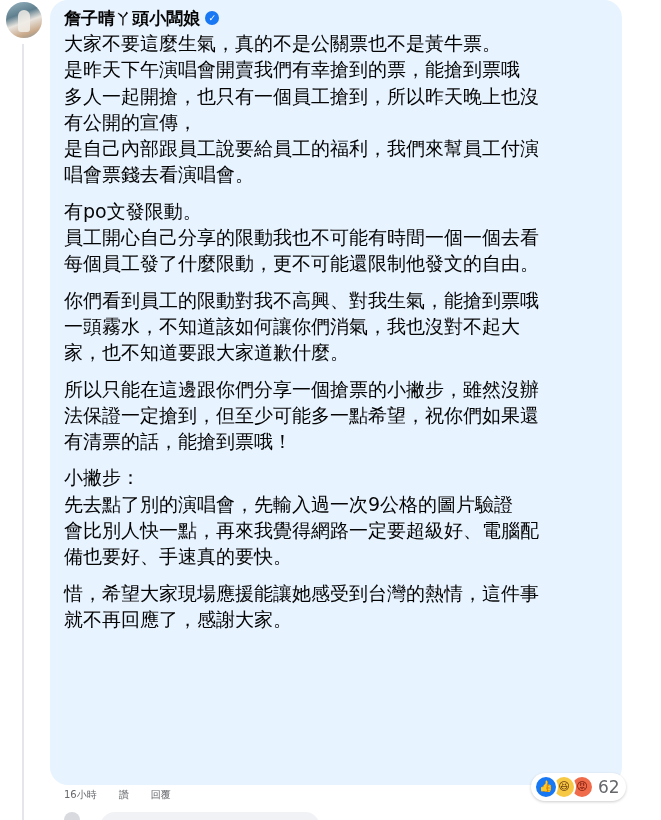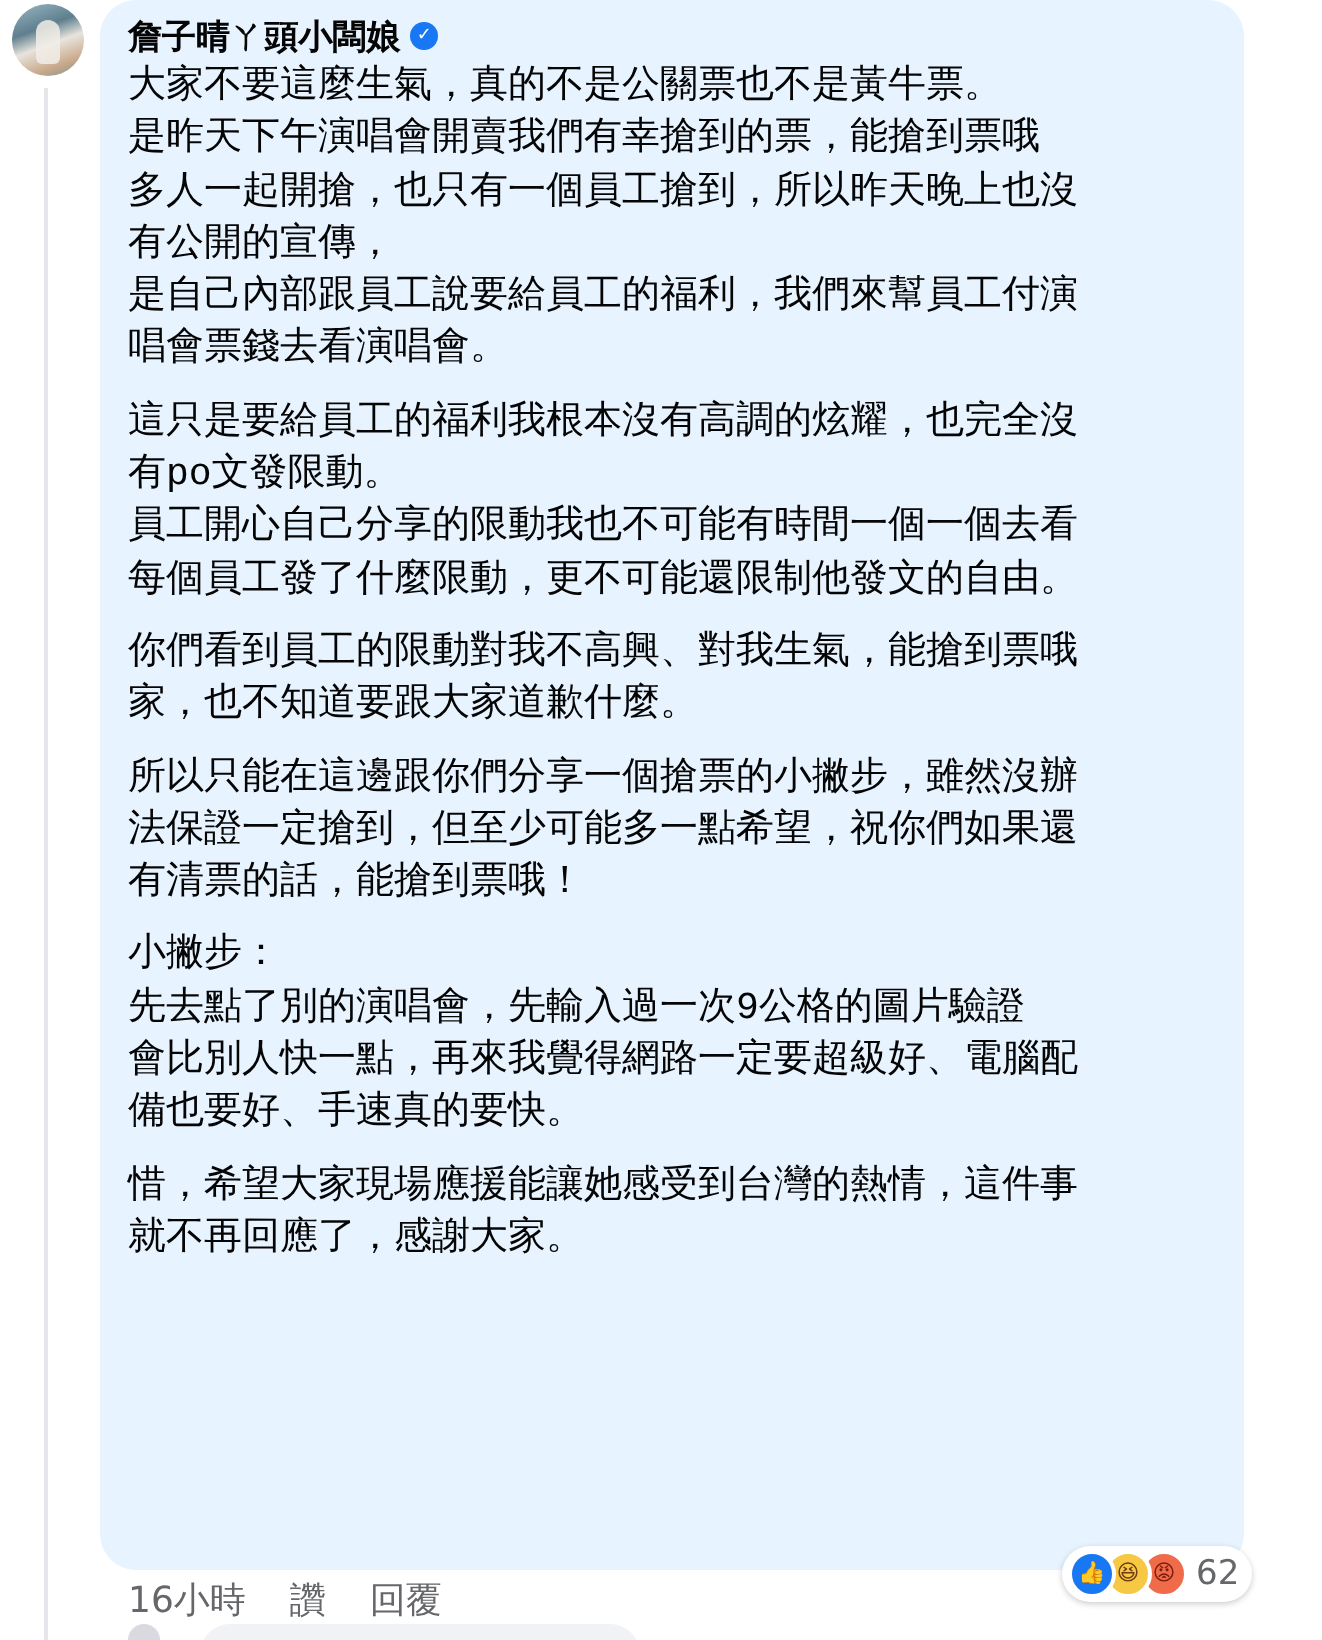--- a/index.html
+++ b/index.html
@@ -12,31 +12,31 @@
   .avatar::after { content:""; position:absolute; left:12px; top:8px; width:12px; height:22px;
                    border-radius:6px 6px 3px 3px; background:#f1ede7; opacity:.85; }
   .bubble { position:absolute; left:50px; top:0; width:572px; height:785px;
             background:#e7f3ff; border-radius:18px; box-sizing:border-box; padding:6px 18px 0 14px; }
   .author { display:flex; align-items:center; gap:5px; height:24px; font-weight:bold;
             font-size:17px; color:#050505; }
   .verified { width:14px; height:14px; border-radius:50%; background:#1877f2; color:#fff;
               font-size:9px; line-height:14px; text-align:center; font-weight:bold; }
   .para { font-size:19px; line-height:26.3px; color:#050505; margin:0; }
   .para + .para { margin-top:10px; }
-  .line { display:block; white-space:nowrap;font-family:Liberation Mono, monospace; }
+  .line { display:block; white-space:nowrap; }
   .reactions { position:absolute; left:531px; top:773px; height:28px; display:flex; align-items:center;
                background:#fff; border-radius:14px; padding:0 6px 0 3px;
                box-shadow:0 1px 3px rgba(0,0,0,0.2); }
   .react { width:20px; height:20px; border-radius:50%; border:2px solid #fff; margin-right:-6px;
            font-size:11px; line-height:20px; text-align:center; color:#fff; }
   .react.like { background:#1877f2; position:relative; z-index:3; }
   .react.haha { background:#f7c843; position:relative; z-index:2; color:#6b3b12; }
   .react.angry { background:#ef6b4a; position:relative; z-index:1; color:#7a1a0a; }
   .react-count { margin-left:10px; font-size:17px; color:#65676b; }
-  .meta { position:absolute; left:64px; top:788px; display:flex; gap:22px; font-size:18px; color:#65676b; }
+  .meta { position:absolute; left:64px; top:788px; display:flex; gap:22px; font-size:10px; color:#65676b; }
   .meta span.action { font-weight:normal; cursor:pointer; }
   .next-comment { position:absolute; left:100px; top:812px; width:220px; height:30px; background:#f0f2f5; border-radius:16px; }
   .next-avatar { position:absolute; left:64px; top:812px; width:16px; height:16px; border-radius:50%; background:#d8dadf; }
 </style>
 </head>
 <body>
 
 <div class="thread-line"></div>
 <div class="avatar"></div>
 
@@ -48,27 +48,27 @@
   <div id="paragraphs">
       <p class="para">
         <span class="line">大家不要這麼生氣，真的不是公關票也不是黃牛票。</span>
         <span class="line">是昨天下午演唱會開賣我們有幸搶到的票，能搶到票哦</span>
         <span class="line">多人一起開搶，也只有一個員工搶到，所以昨天晚上也沒</span>
         <span class="line">有公開的宣傳，</span>
         <span class="line">是自己內部跟員工說要給員工的福利，我們來幫員工付演</span>
         <span class="line">唱會票錢去看演唱會。</span>
       </p>
       <p class="para">
-        <span class="line">這只是要給員工的福利我根本沒有高調的炫耀，也完全沒</span>
         <span class="line">有po文發限動。</span>
         <span class="line">員工開心自己分享的限動我也不可能有時間一個一個去看</span>
         <span class="line">每個員工發了什麼限動，更不可能還限制他發文的自由。</span>
       </p>
       <p class="para">
         <span class="line">你們看到員工的限動對我不高興、對我生氣，能搶到票哦</span>
+        <span class="line">一頭霧水，不知道該如何讓你們消氣，我也沒對不起大</span>
         <span class="line">家，也不知道要跟大家道歉什麼。</span>
       </p>
       <p class="para">
         <span class="line">所以只能在這邊跟你們分享一個搶票的小撇步，雖然沒辦</span>
         <span class="line">法保證一定搶到，但至少可能多一點希望，祝你們如果還</span>
         <span class="line">有清票的話，能搶到票哦！</span>
       </p>
       <p class="para">
         <span class="line">小撇步：</span>
         <span class="line">先去點了別的演唱會，先輸入過一次9公格的圖片驗證</span>

